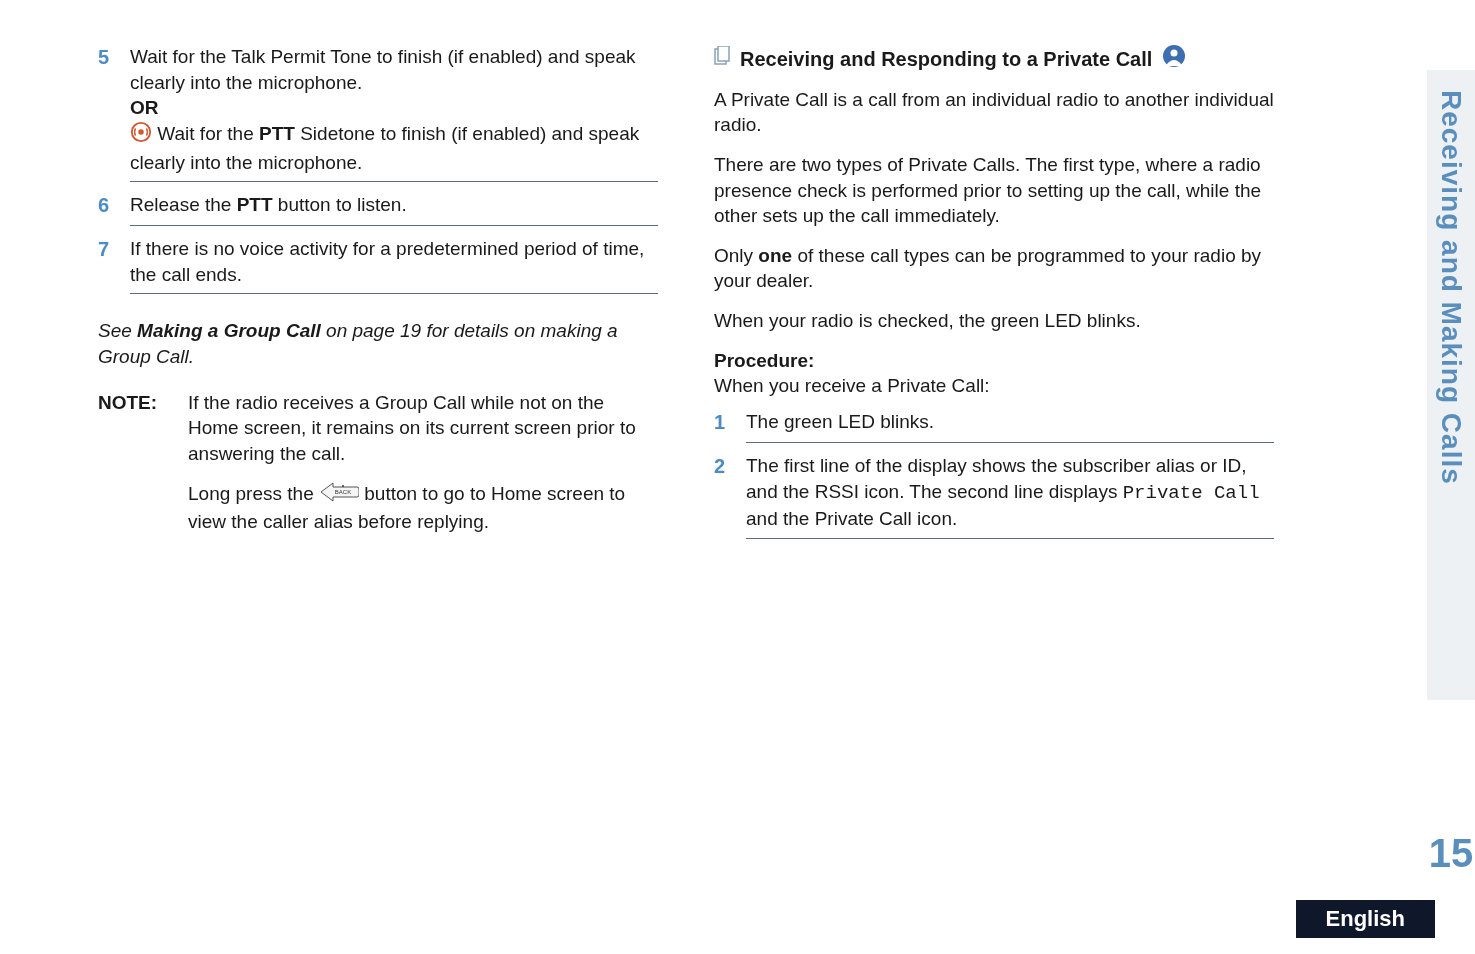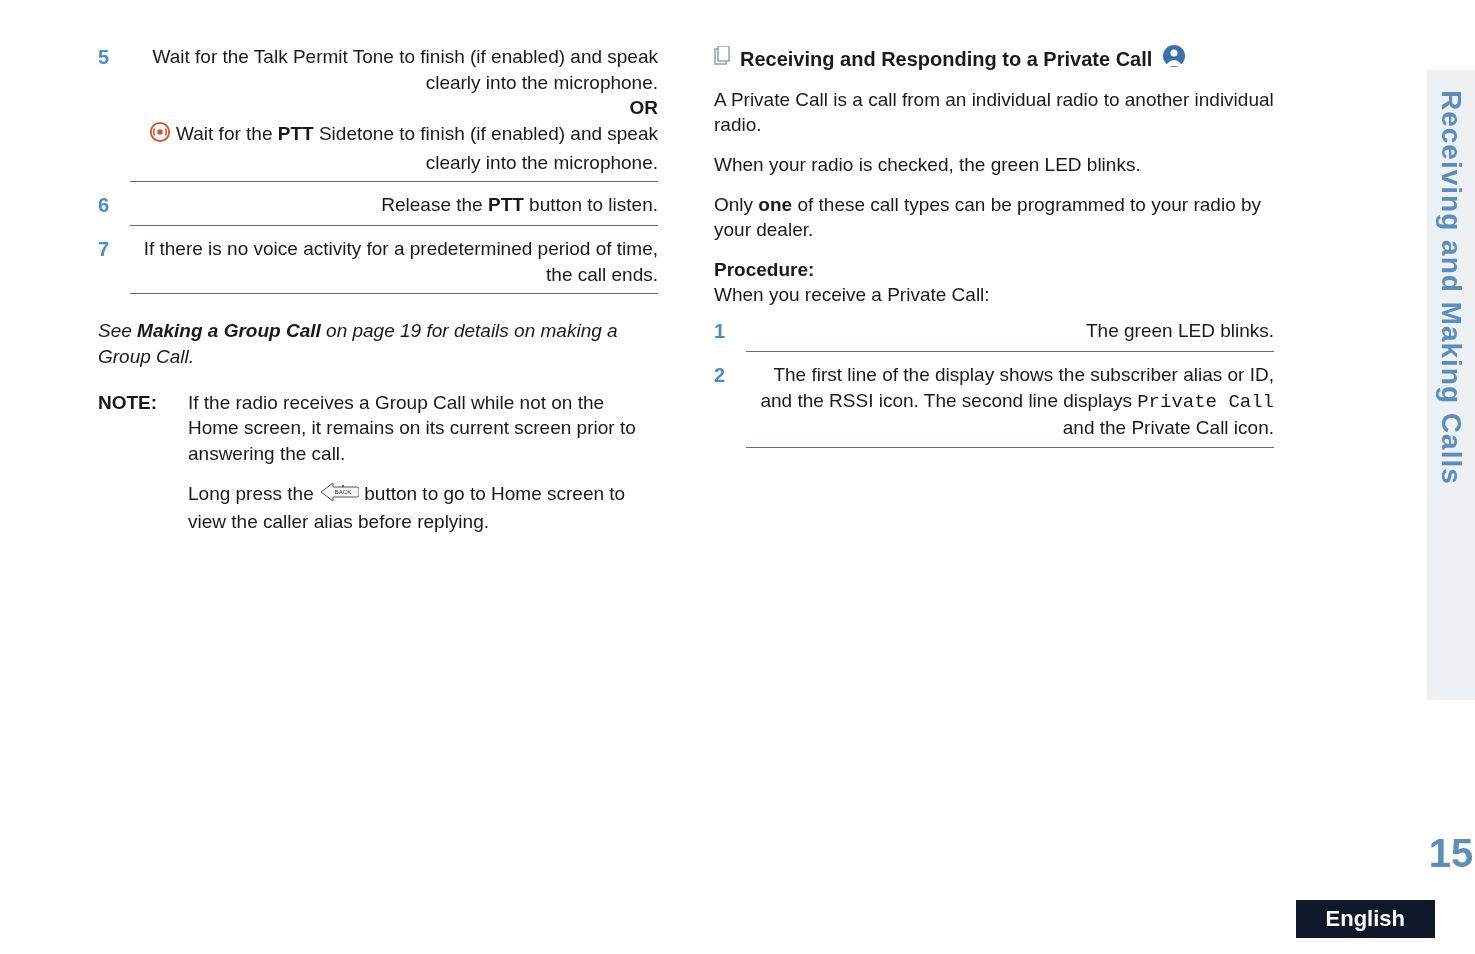--- a/index.html
+++ b/index.html
@@ -2,21 +2,21 @@
 <html><head>
 <meta charset="utf-8">
 <style>
   * { box-sizing: border-box; margin: 0; padding: 0; }
   html, body { width: 1475px; height: 954px; font-family: Arial, Helvetica, sans-serif; background: #fff; color: #1a1a1a; }
   .page { position: relative; width: 1475px; height: 954px; padding: 44px 60px 0 98px; }
   .columns { display: flex; gap: 56px; }
   .col { width: 560px; font-size: 19px; line-height: 1.35; }
   .num-item { display: flex; gap: 14px; margin-bottom: 6px; }
   .num { color: #4a8cc9; font-weight: bold; font-size: 20px; min-width: 18px; }
-  .num-body { flex: 1; text-align: right; }
+  .num-body { flex: 1; }
   .hr { border: none; border-top: 1px solid #5c6b78; margin: 6px 0 10px 0; }
   .bold { font-weight: bold; }
   .italic { font-style: italic; }
   .para { margin-bottom: 14px; }
   .note-row { display: flex; gap: 22px; margin-top: 20px; }
   .note-label { font-weight: bold; min-width: 68px; }
   .note-body { flex: 1; }
   .section-head { display: flex; align-items: center; gap: 10px; margin-bottom: 12px; }
   .section-title { font-weight: bold; font-size: 20px; }
   .mono { font-family: "Courier New", monospace; font-size: 19px; }
@@ -109,24 +109,25 @@
         <span>
           <svg class="call-bubble" viewBox="0 0 24 24">
               <circle cx="12" cy="12" r="11" fill="#3b6fb0"></circle>
               <circle cx="12" cy="9" r="3.5" fill="#fff"></circle>
               <path d="M5 20 Q12 12 19 20 L19 22 L5 22 Z" fill="#fff"></path>
             </svg>
         </span>
       </div>
 
       <p class="para">A Private Call is a call from an individual radio to another individual radio.</p>
-      <p class="para">When your radio is checked, the green LED blinks.</p>
+      <p class="para">There are two types of Private Calls. The first type, where a radio presence check is performed prior to setting up the call, while the other sets up the call immediately.</p>
       <p class="para">
         <span>Only </span><span class="bold">one</span><span> of these call types can be programmed to your radio by your dealer.</span>
       </p>
+      <p class="para">When your radio is checked, the green LED blinks.</p>
 
       <p class="bold" style="margin-top:6px">Procedure:</p>
       <p style="margin-bottom:10px">When you receive a Private Call:</p>
 
       <div class="num-item">
         <div class="num">1</div>
         <div class="num-body">The green LED blinks.</div>
       </div>
       <hr class="hr" style="margin-left:32px">
 

